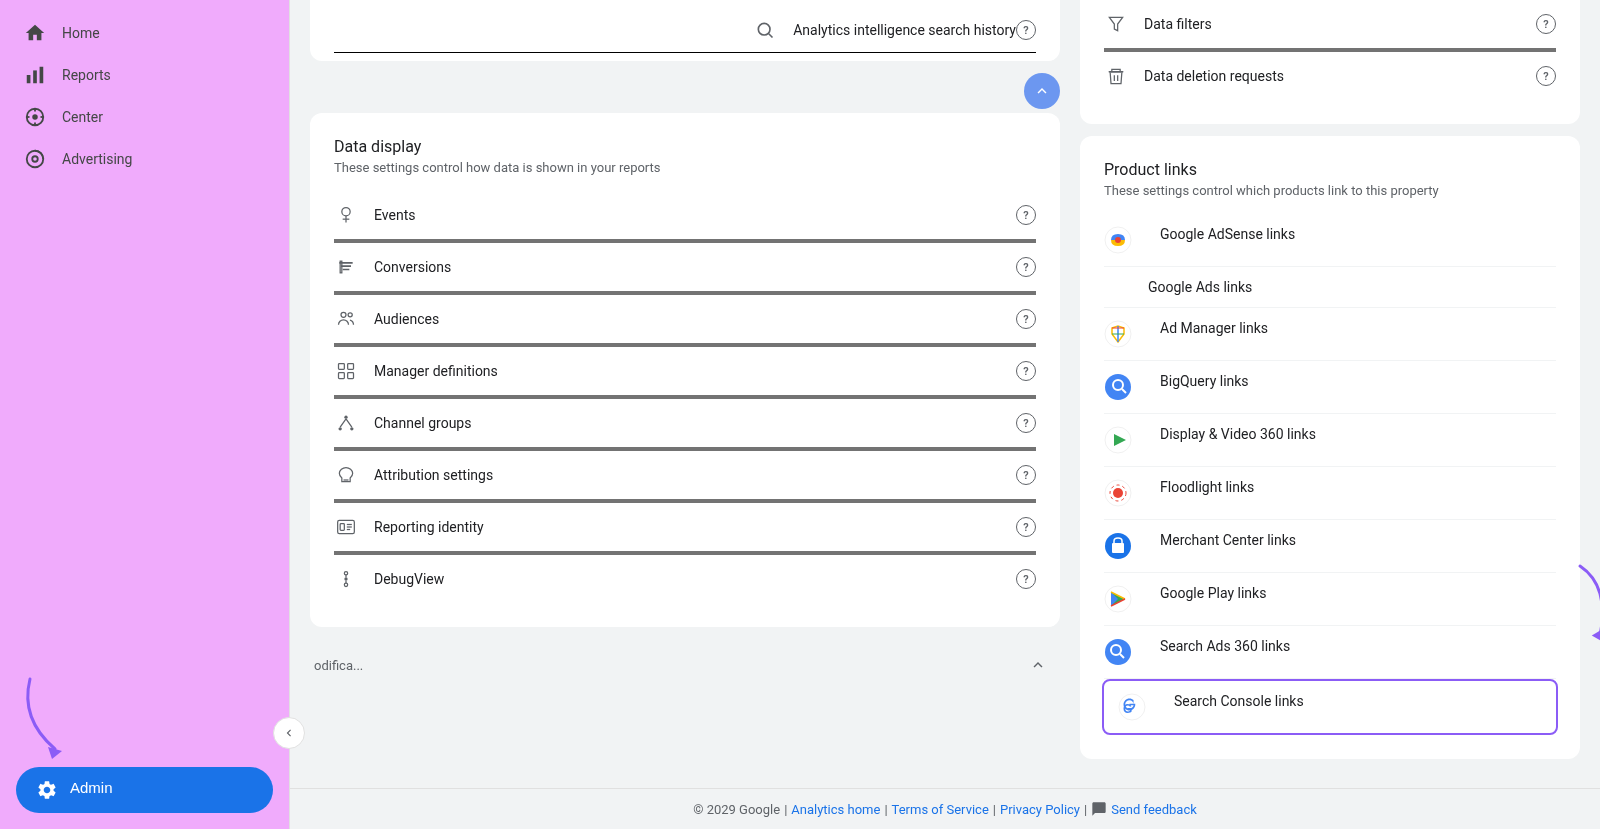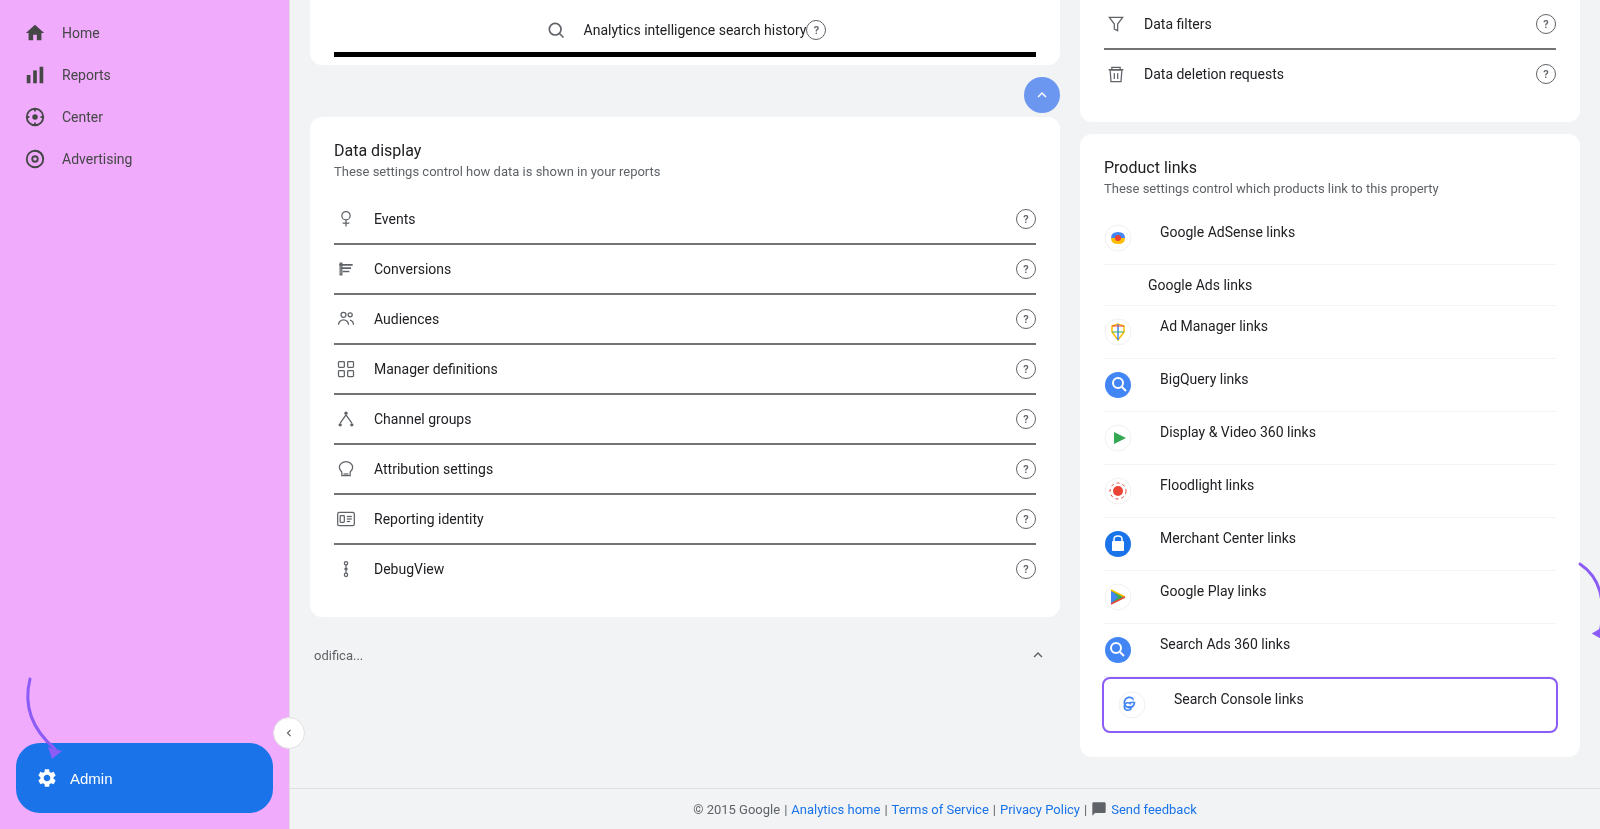--- a/index.html
+++ b/index.html
@@ -52,26 +52,26 @@
     }
 
     .sidebar-bottom {
       margin-top: auto;
       padding: 16px;
       position: relative;
     }
 
     .admin-button {
       display: flex;
-      align-items: center;
+      align-items: flex-start;
       gap: 12px;
       background: #1a73e8;
       color: #fff;
       border-radius: 24px;
-      padding: 24px 20px;
+      padding: 12px 20px;
       font-size: 15px;
       font-weight: 500;
       cursor: pointer;
       width: 100%;
       border: none;
     }
     .admin-button .gear-icon {
       width: 22px;
       height: 22px;
     }
@@ -119,21 +119,21 @@
       font-size: 13px;
       color: #5f6368;
       margin-bottom: 16px;
     }
 
     .settings-row {
       display: flex;
       align-items: center;
       justify-content: space-between;
       padding: 12px 0;
-      border-bottom: 2px solid #737373;
+      border-bottom: 4px solid #737373;
       cursor: pointer;
     }
     .settings-row:last-child {
       border-bottom: none;
     }
     .settings-row-left {
       display: flex;
       align-items: center;
       gap: 16px;
     }
@@ -249,23 +249,23 @@
     }
 
     .col-right {
       width: 500px;
     }
 
     
     .partial-row {
       display: flex;
       align-items: center;
-      justify-content: center;
+      justify-content: flex-end;
       padding: 10px 0;
-      border-bottom: 5px solid #000000;
+      border-bottom: 1px solid #000000;
     }
     .partial-row-left {
       display: flex;
       align-items: center;
       gap: 16px;
     }
   </style>
 </head>
 <body>
 
@@ -656,21 +656,21 @@
             </div>
           </div>
 
         </div>
 
       </div>
     </div>
   </div>
 
   <div class="footer">
-    <span>© 2015 Google</span>
+    <span>© 2029 Google</span>
     <span class="footer-sep"> | </span>
     <a href="#">Analytics home</a>
     <span class="footer-sep"> | </span>
     <a href="#">Terms of Service</a>
     <span class="footer-sep"> | </span>
     <a href="#">Privacy Policy</a>
     <span class="footer-sep"> | </span>
     <span style="display:inline-flex;align-items:center;gap:4px;">
       <svg width="16" height="16" viewBox="0 0 24 24">
         <path d="M20 2H4c-1.1 0-2 .9-2 2v18l4-4h14c1.1 0 2-.9 2-2V4c0-1.1-.9-2-2-2z" fill="#5f6368"></path>

